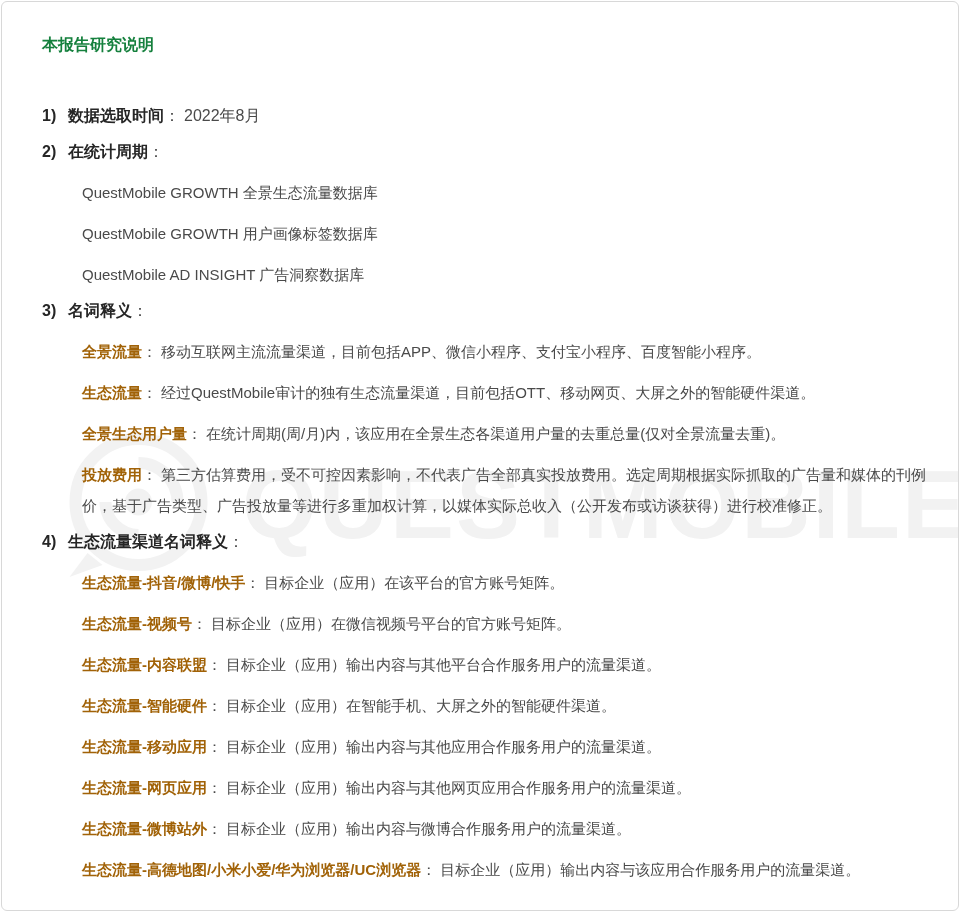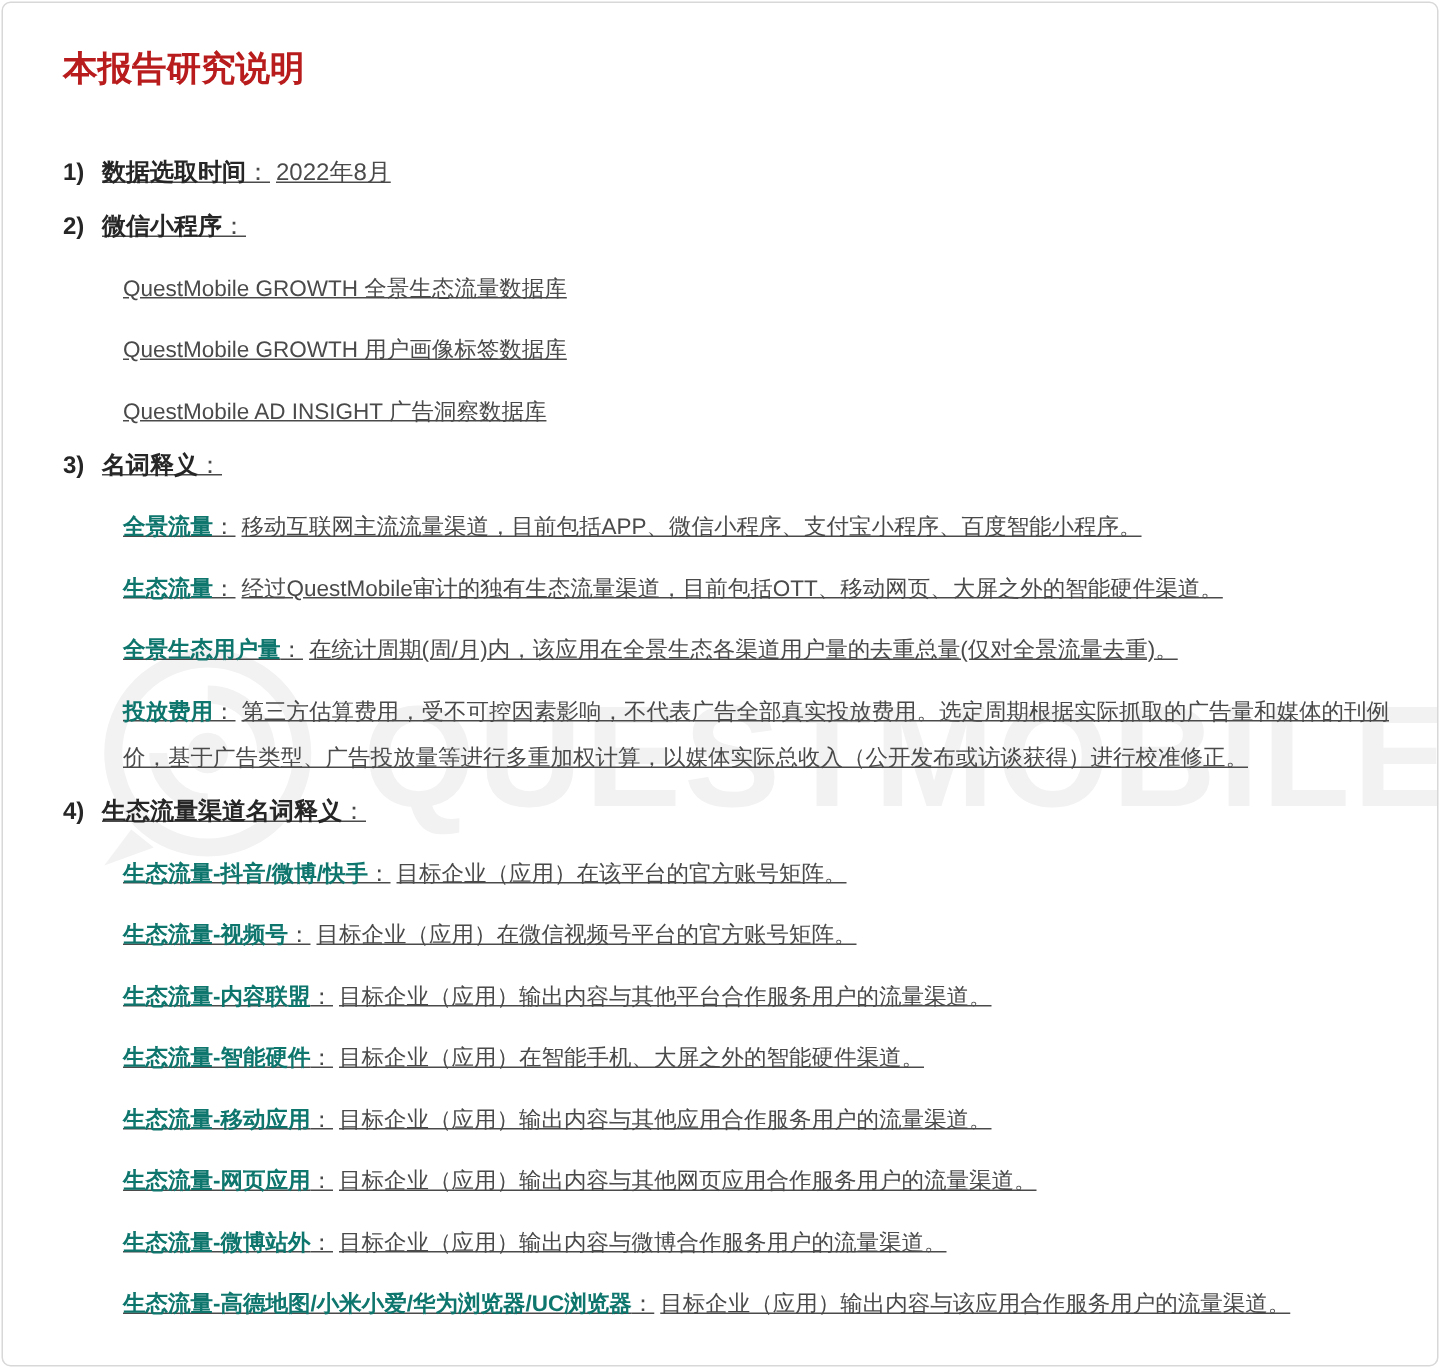--- a/index.html
+++ b/index.html
@@ -34,36 +34,35 @@
     margin-left: 10px;
   }
   
   .content {
     position: relative; z-index: 1;
     padding: 26px 28px 0 40px;
     color: #4a4a4a;
   }
   .title {
     margin: 0 0 38px 0;
-    font-size: 23px; line-height: 34px;
-    font-weight: 700; color: #b91c1c;
+    font-size: 16px; line-height: 34px;
+    font-weight: 700; color: #15803d;
   }
   .row {
     font-size: 15px; line-height: 31px;
     margin: 10px 0 4px 0;
-    text-decoration: underline;
   }
   .sec { margin-top: 5px; font-size: 16px; }
   .num {
     display: inline-block; width: 26px;
     font-weight: 700; color: #262626;
   }
   .h { font-weight: 700; color: #262626; }
   .items { padding-left: 40px; }
-  .term { font-weight: 700; color: #0f766e; }
+  .term { font-weight: 700; color: #a16207; }
   .colon { color: #4a4a4a; padding-right: 4px; }
   .def, .v, .plain { color: #4a4a4a; }
 </style>
 </head>
 <body>
 
 <div class="page">
 
   <div class="watermark">
     <svg class="wm-logo" viewBox="0 0 130 100" aria-hidden="true">
@@ -80,21 +79,21 @@
 
   <div class="content">
 
     <h1 class="title">本报告研究说明</h1>
 
     <div class="row sec">
       <span class="num">1)</span><span class="h">数据选取时间</span><span class="colon">：</span><span class="v">2022年8月</span>
     </div>
 
     <div class="row sec">
-      <span class="num">2)</span><span class="h">微信小程序</span><span class="colon">：</span>
+      <span class="num">2)</span><span class="h">在统计周期</span><span class="colon">：</span>
     </div>
     <div class="items">
       <div class="row plain">QuestMobile GROWTH 全景生态流量数据库</div>
       <div class="row plain">QuestMobile GROWTH 用户画像标签数据库</div>
       <div class="row plain">QuestMobile AD INSIGHT 广告洞察数据库</div>
     </div>
 
     <div class="row sec">
       <span class="num">3)</span><span class="h">名词释义</span><span class="colon">：</span>
     </div>

